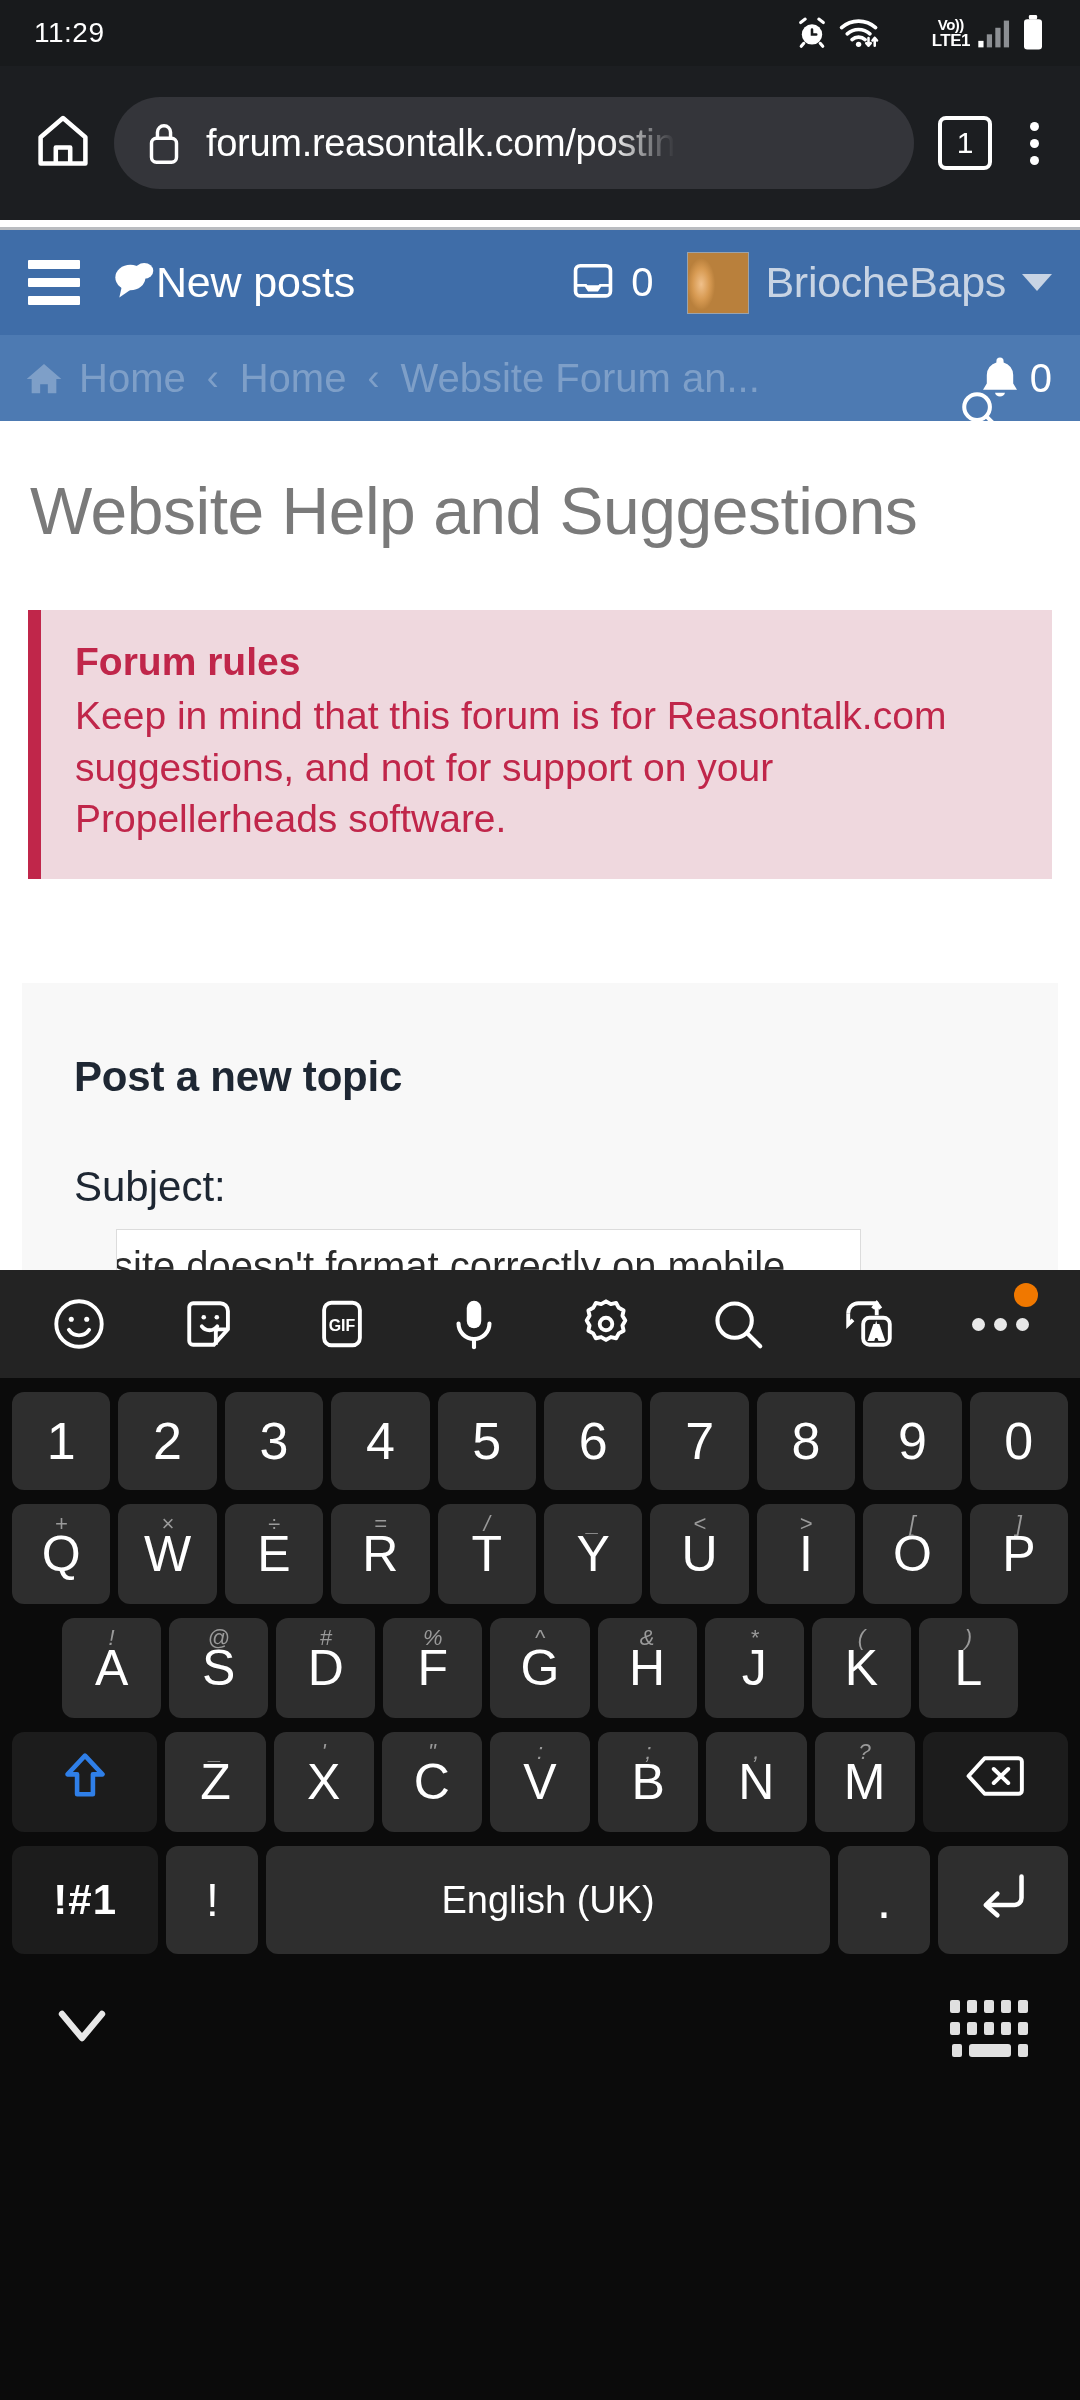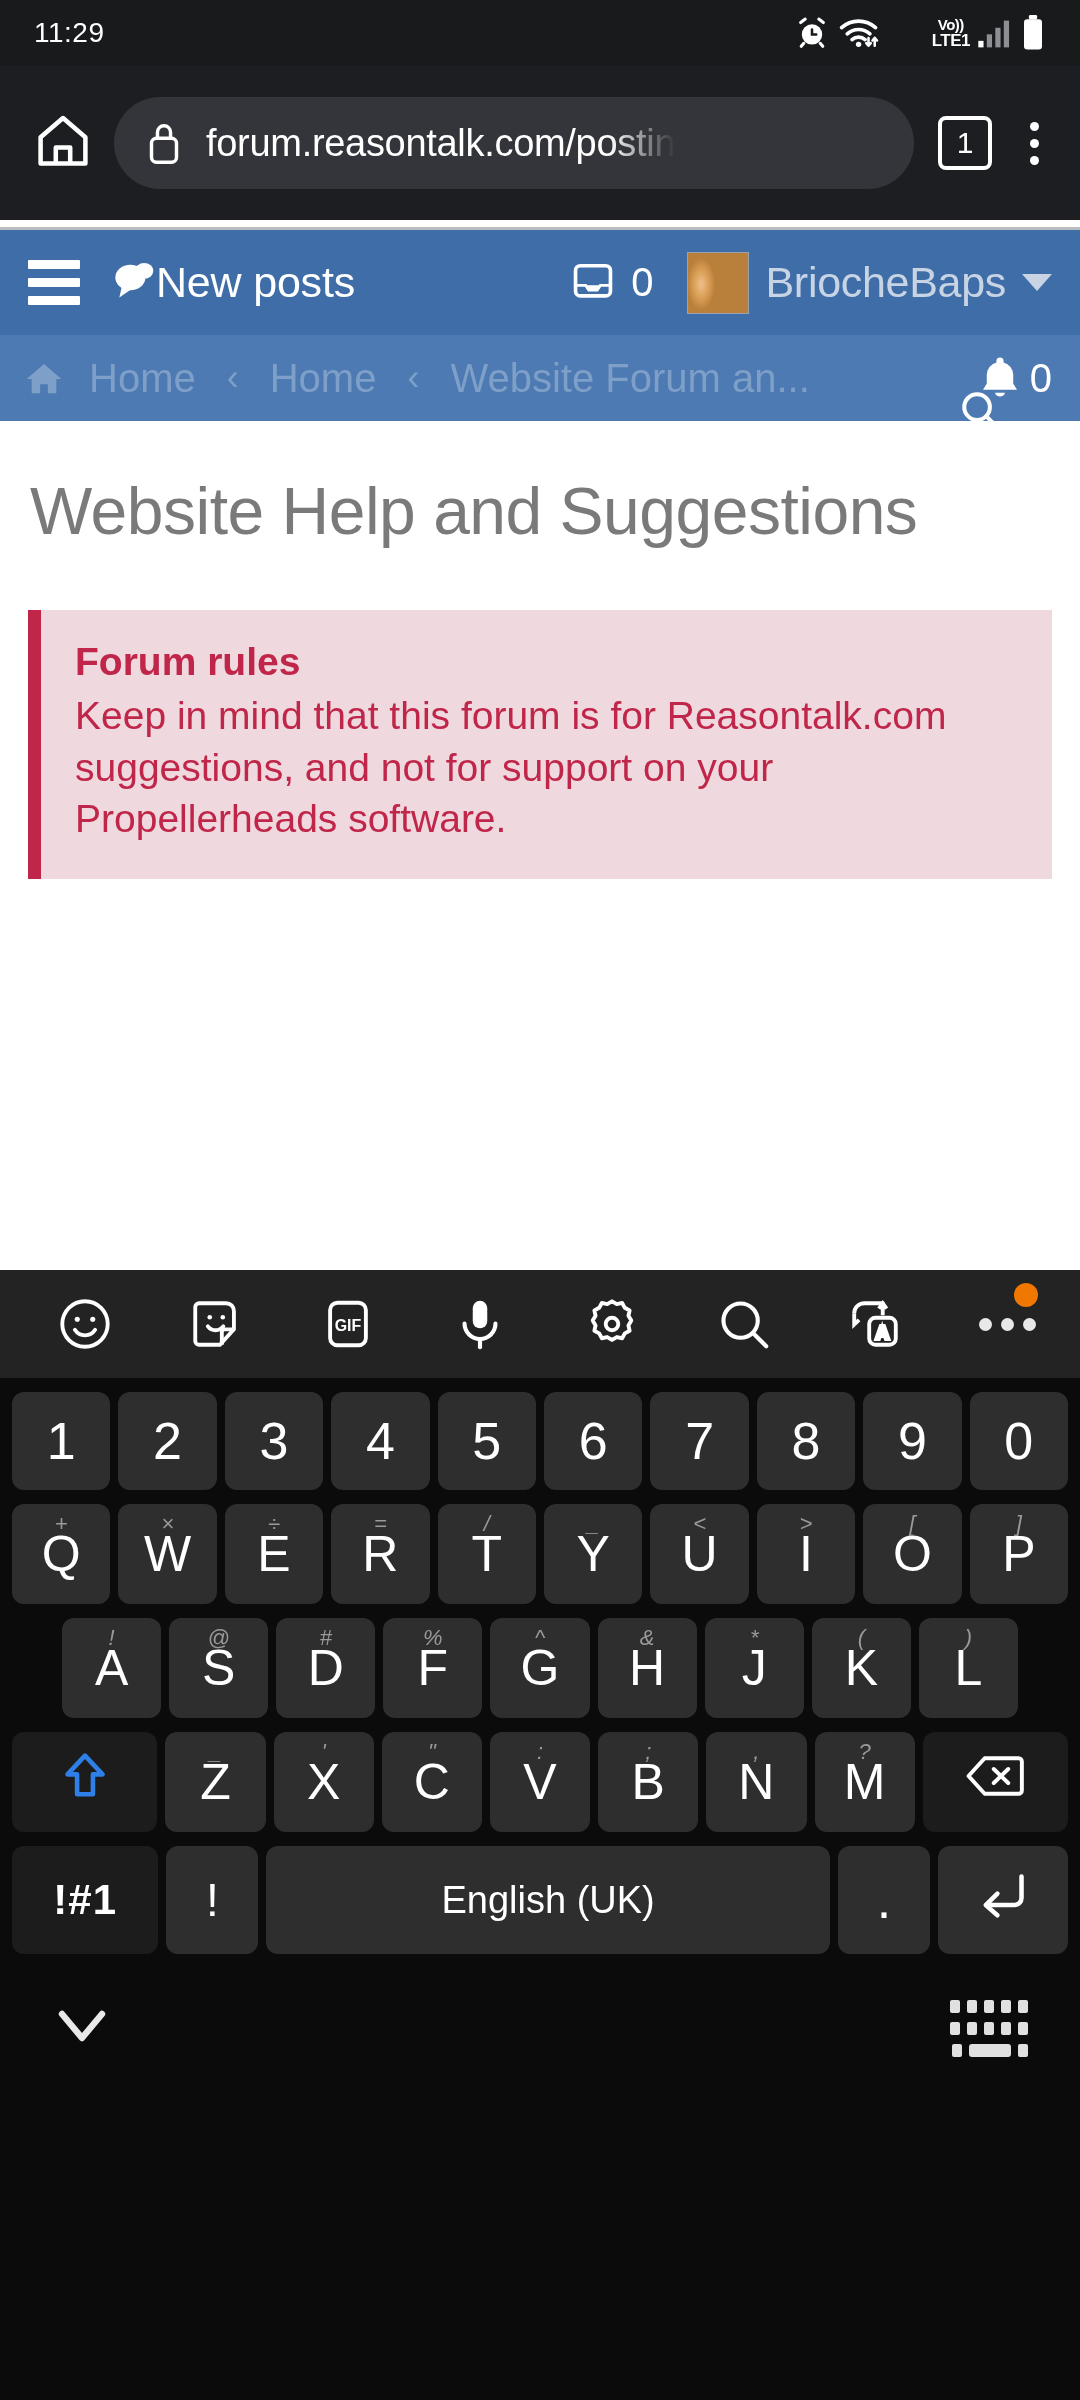--- a/index.html
+++ b/index.html
@@ -77,21 +77,21 @@
     width:0; height:0; border-left:15px solid transparent; border-right:15px solid transparent;
     border-top:17px solid #c8d4e4; margin-left:16px;
   }
 
   
   .breadcrumb{
     position:absolute; top:335px; left:0; width:1080px; height:86px;
     background:#4d7ab2; display:flex; align-items:center; padding:0 24px;
     overflow:hidden;
   }
-  .crumbs{ display:flex; align-items:center; gap:13px; color:#7e9fc8; font-size:40px; white-space:nowrap;}
+  .crumbs{ display:flex; align-items:center; gap:3px; color:#7e9fc8; font-size:40px; white-space:nowrap;}
   .crumbs .sep{ margin:0 18px; color:#7e9fc8; font-size:36px;}
   .crumbs .home-ic{ margin-right:12px; display:flex; align-items:center;}
   .bc-right{ margin-left:auto; display:flex; align-items:flex-start; gap:8px; position:relative; padding-right:4px;}
   .bell-wrap{ position:relative; display:flex; align-items:center;}
   .bc-count{ color:#fff; font-size:40px; line-height:1; margin-top:4px;}
   .search-bc{ position:absolute; right:54px; top:34px;}
 
   
   .content{ position:absolute; top:421px; left:0; width:1080px; bottom:0; background:#fff;}
   .page-title{
@@ -122,21 +122,21 @@
 
   
   .keyboard{
     position:absolute; left:0; bottom:0; width:1080px; height:1130px;
     background:#0b0b0b;
   }
   .kb-toolbar{
     height:108px; background:#232323; display:flex; align-items:center;
     justify-content:space-between; padding:0 44px;
   }
-  .kb-toolbar .ti{ position:relative; display:flex; align-items:center; justify-content:flex-end; width:70px; height:70px;}
+  .kb-toolbar .ti{ position:relative; display:flex; align-items:center; justify-content:center; width:70px; height:70px;}
   .dots3{ display:flex; gap:9px; align-items:center;}
   .dots3 i{ width:13px; height:13px; background:#e8e8e8; border-radius:50%;}
   .badge-dot{
     position:absolute; top:-6px; right:-2px; width:24px; height:24px;
     background:#f07800; border-radius:50%;
   }
   .kb-rows{ padding:14px 6px 0 6px;}
   .kb-row{ display:flex; justify-content:center; gap:8px; margin-bottom:14px; padding:0 6px;}
   .key{
     background:#2e2e2e; border-radius:12px; height:96px; flex:1 1 0;
@@ -300,20 +300,29 @@
   </div>
 
   <div class="content">
     <div class="page-title">Website Help and Suggestions</div>
 
     <div class="rules">
       <div class="rules-title">Forum rules</div>
       <div class="rules-text">Keep in mind that this forum is for Reasontalk.com suggestions, and not for support on your Propellerheads software.</div>
     </div>
 
+    <div class="postpanel">
+      <div class="panel-h">Post a new topic</div>
+      <div class="subject-label">Subject:</div>
+      <div class="subject-row">
+        <div class="subject-input">
+          <span class="val">site doesn't format correctly on mobile</span>
+        </div>
+      </div>
+    </div>
   </div>
 
   <div class="keyboard">
 
     <div class="kb-toolbar">
       <span class="ti">
         <svg width="58" height="58" viewBox="0 0 24 24" fill="none" stroke="#fff" stroke-width="1.6">
           <circle cx="12" cy="12" r="9.4"></circle>
           <circle cx="8.8" cy="10" r="1.05" fill="#fff" stroke="none"></circle>
           <circle cx="15.2" cy="10" r="1.05" fill="#fff" stroke="none"></circle>

